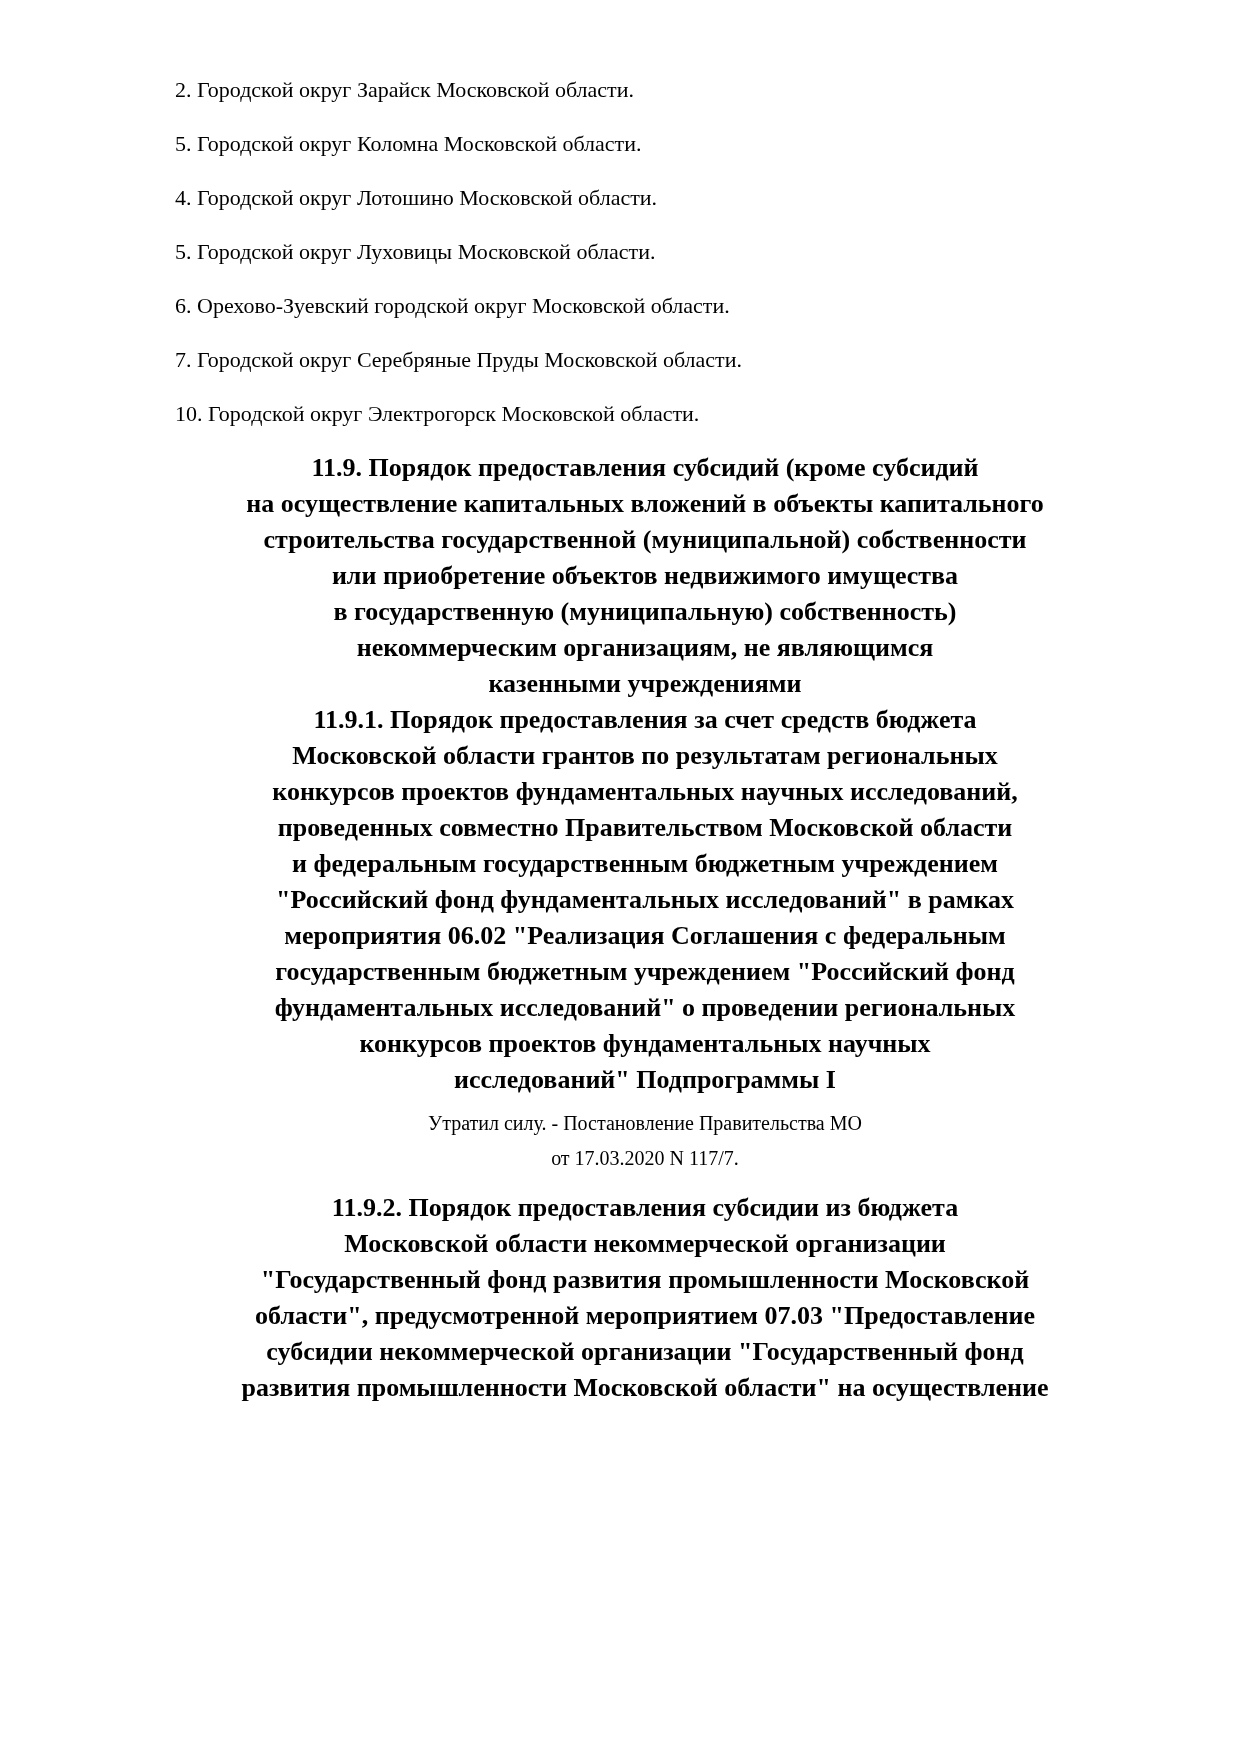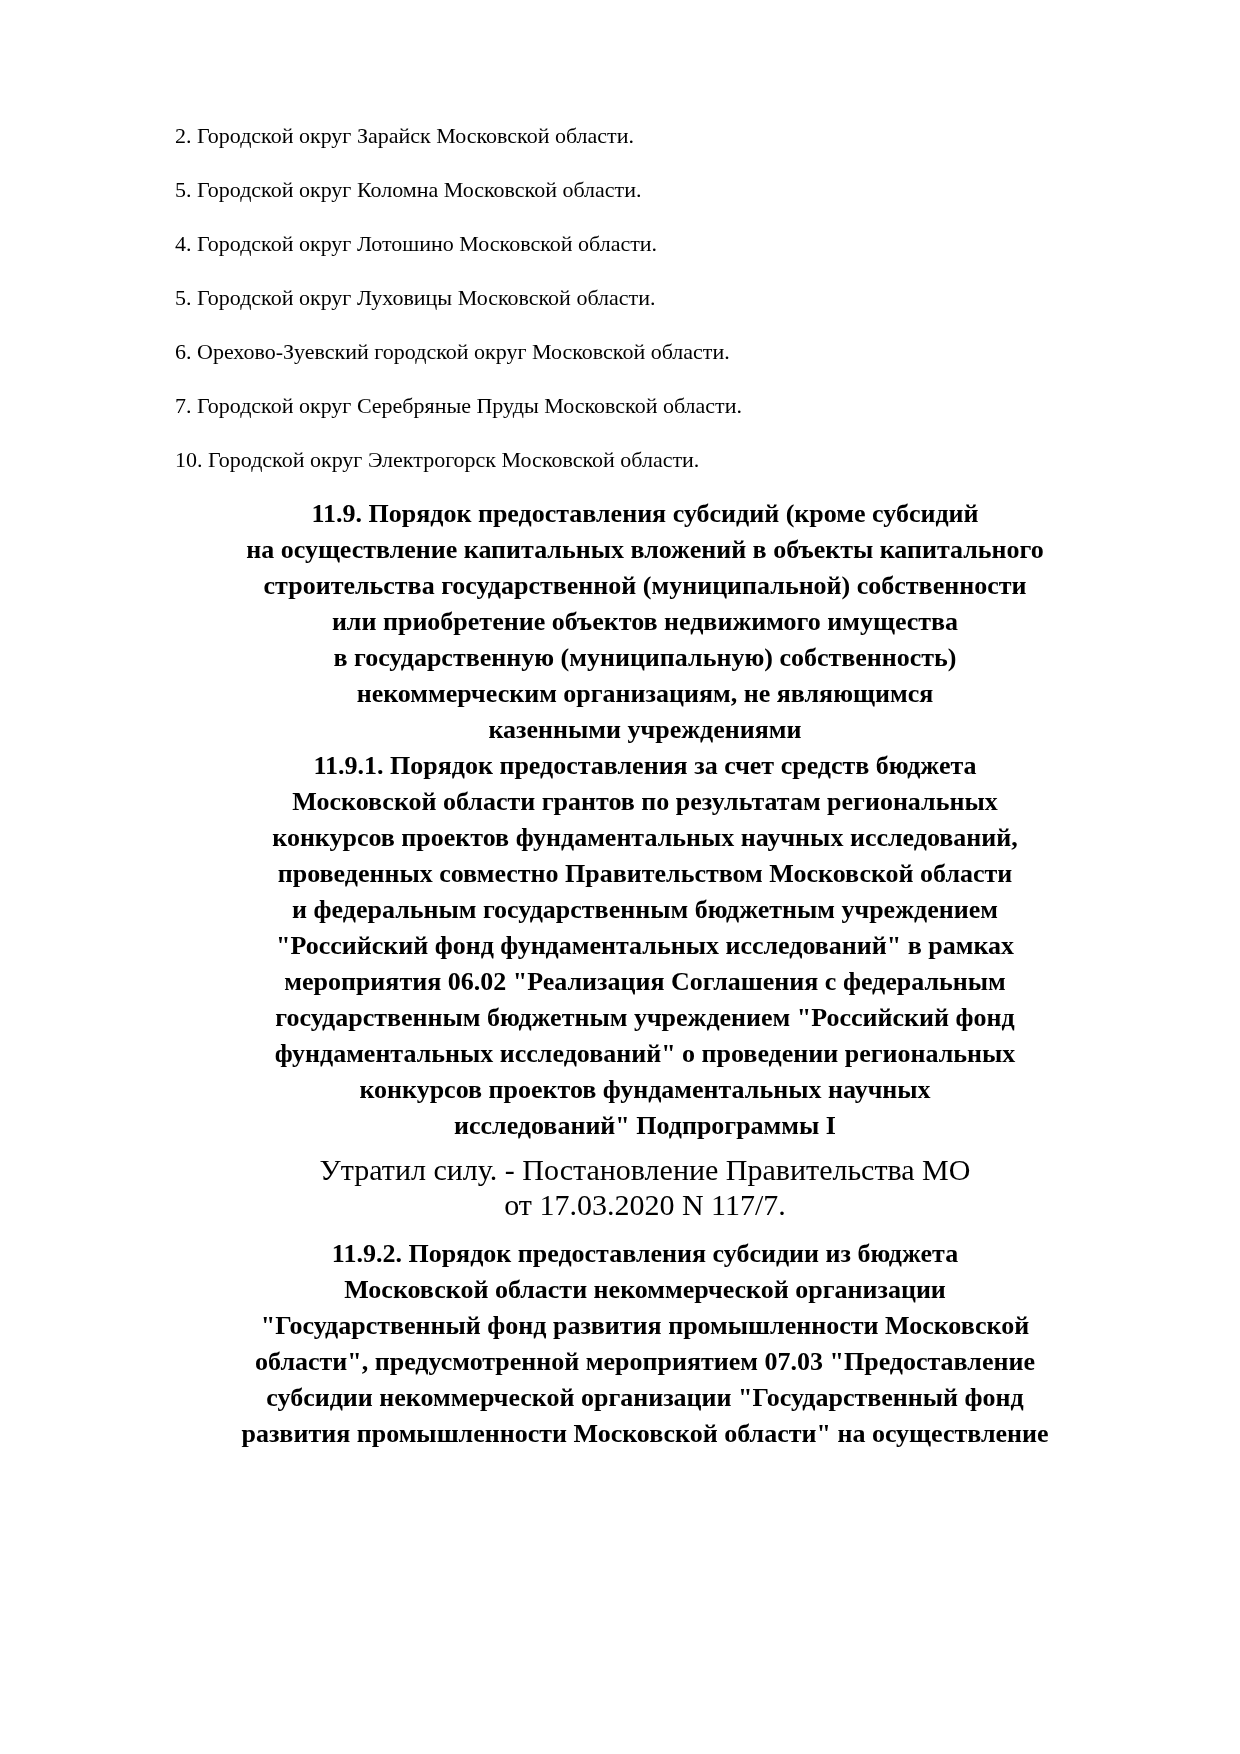--- a/index.html
+++ b/index.html
@@ -9,21 +9,21 @@
   }
   .page {
     position: relative;
     width: 1240px;
     height: 1754px;
     background: #ffffff;
     color: #000000;
     font-family: "Liberation Serif", "DejaVu Serif", serif;
     overflow: hidden;
     box-sizing: border-box;
-    padding-top: 118px;
+    padding-top: 72px;
   }
   .content {
     margin-left: 175px;
     width: 940px;
   }
   .list-item {
     font-size: 22px;
     line-height: 36px;
     margin: 0 0 18px 0;
     text-align: left;
@@ -36,21 +36,21 @@
     text-align: center;
     white-space: pre-line;
     margin: 0;
   }
   .heading-11-9 {
     margin-top: 16px;
   }
   .heading-11-9-1 {
   }
   .status-note {
-    font-size: 30px;
+    font-size: 20px;
     font-weight: normal;
     line-height: 35px;
     text-align: center;
     white-space: pre-line;
     margin: 8px 0 0 0;
   }
   .heading-11-9-2 {
     margin-top: 14px;
   }
 </style>

